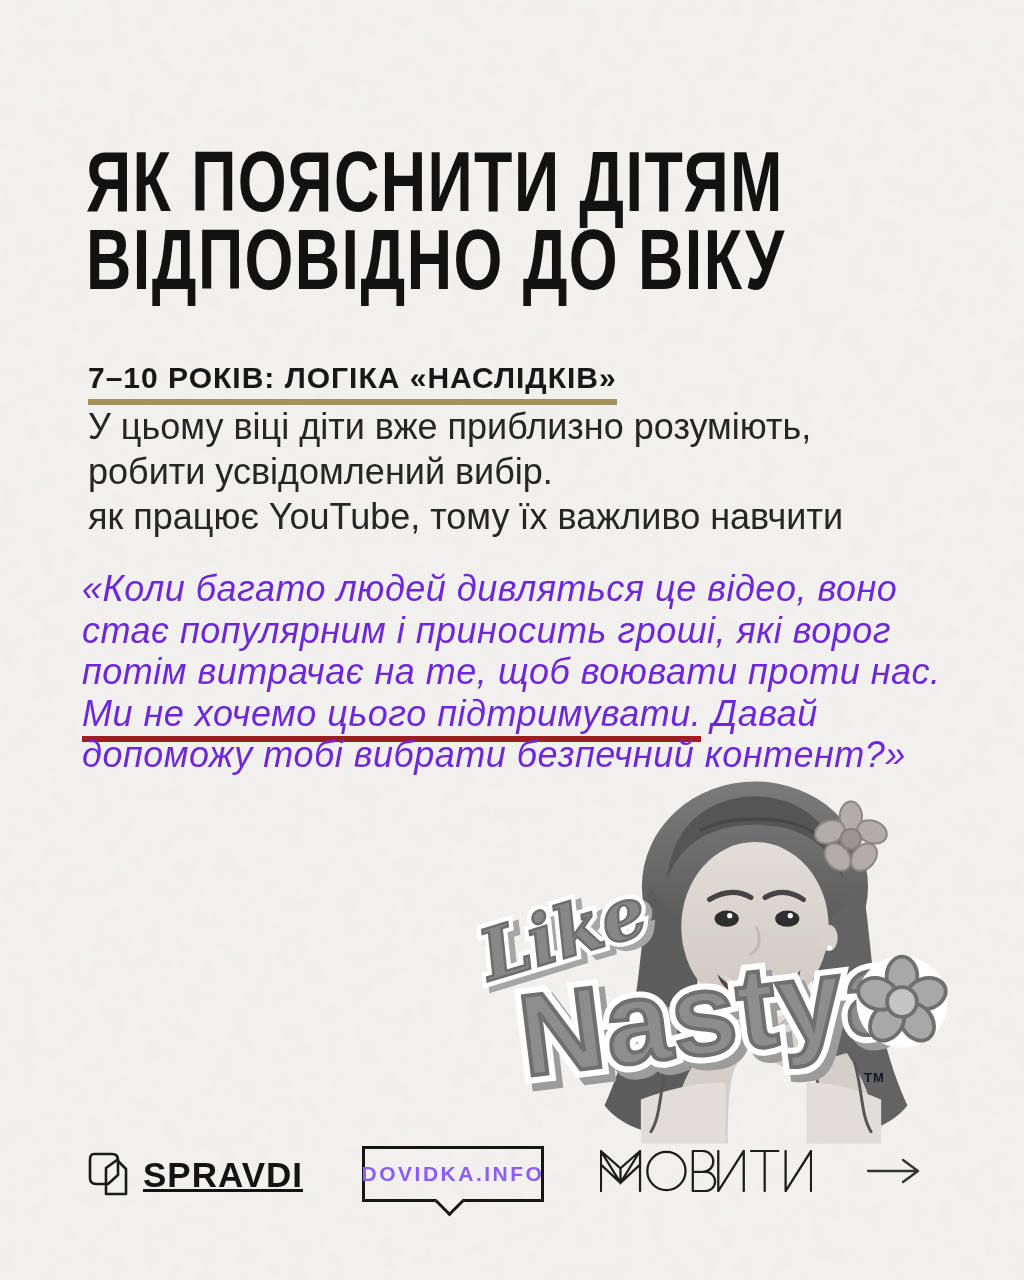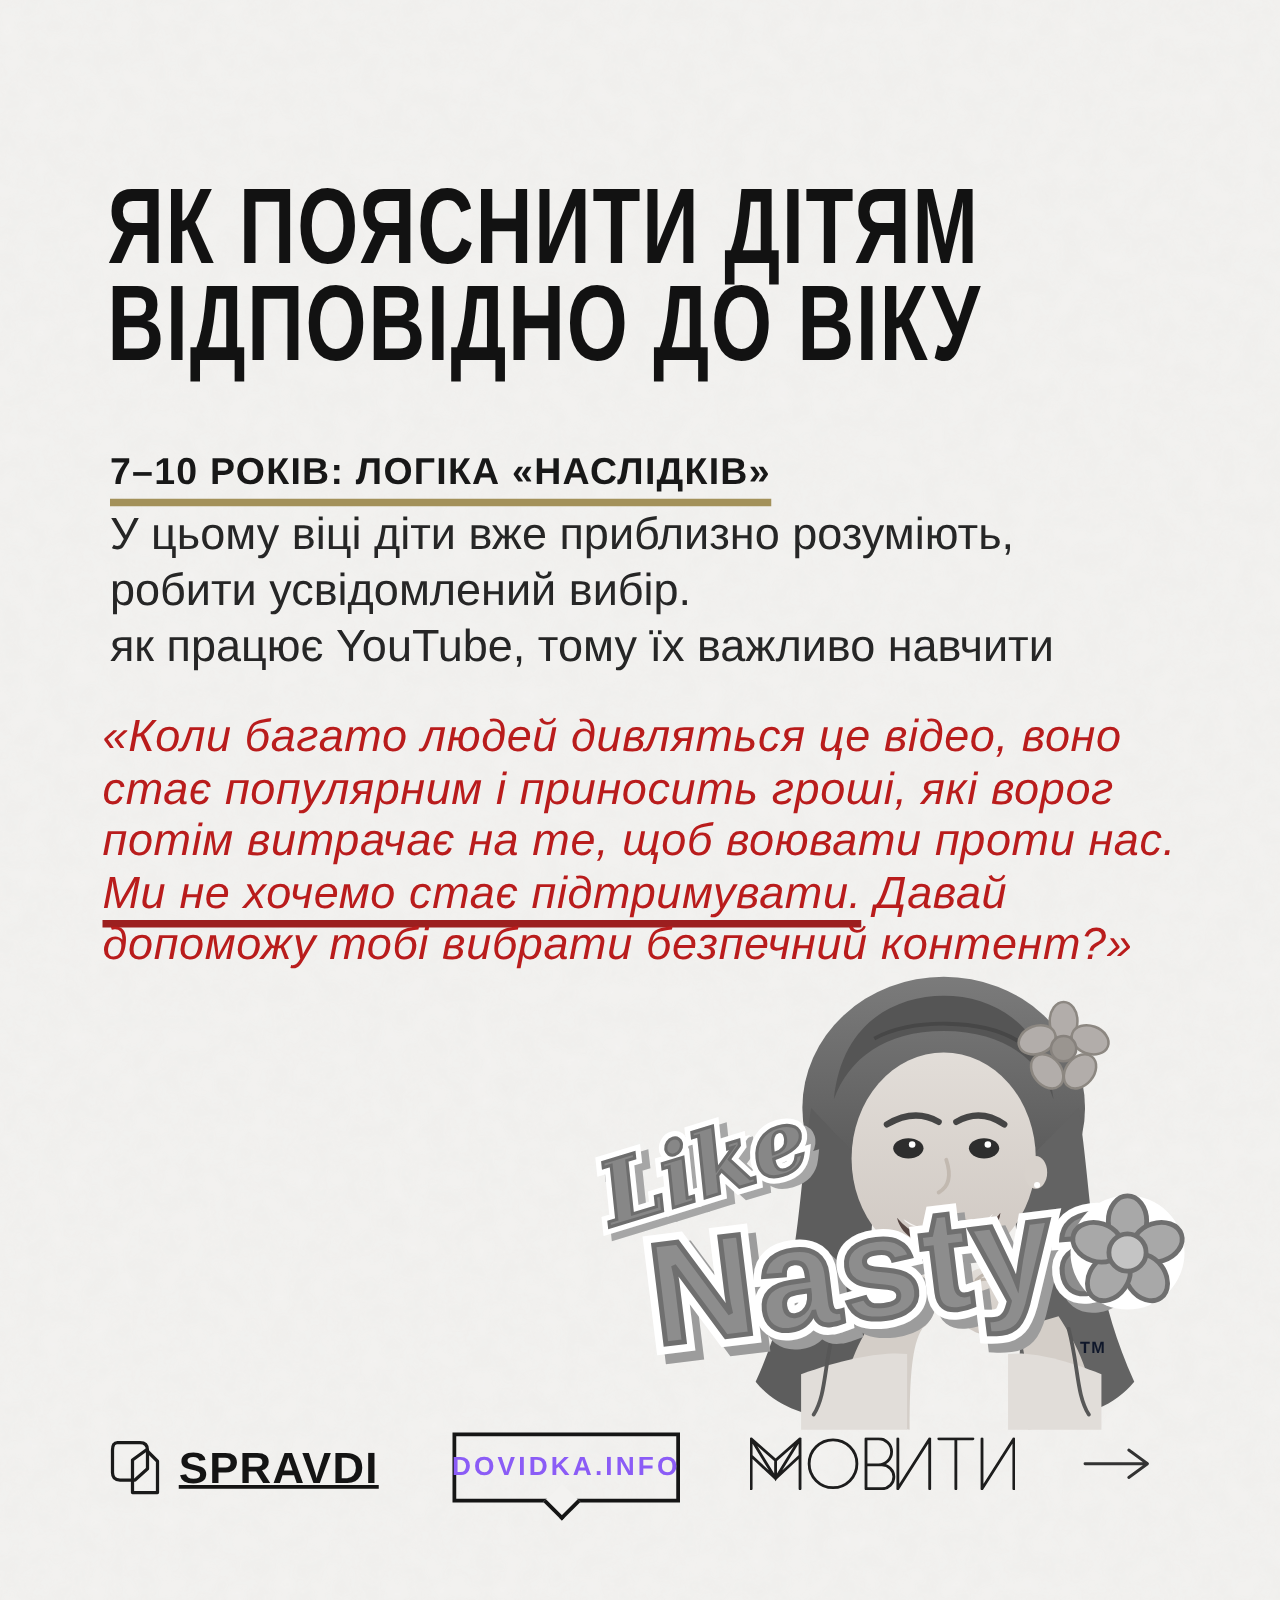--- a/index.html
+++ b/index.html
@@ -21,21 +21,21 @@
 
   
   .heading{position:absolute;left:88px;top:362px;z-index:3;display:inline-block;
            font-weight:700;font-size:30px;line-height:31px;letter-spacing:1px;
            color:#181818;border-bottom:6px solid var(--heading-underline);padding-bottom:6px;}
   .body-text{position:absolute;left:88px;top:404px;z-index:3;
              font-size:36px;line-height:45px;color:#262626;white-space:nowrap;}
 
   
   .quote{position:absolute;left:82px;top:568px;z-index:4;font-style:italic;
-         font-size:36px;line-height:41.5px;letter-spacing:.5px;color:#b91c1c;white-space:nowrap;}
+         font-size:36px;line-height:41.5px;letter-spacing:.5px;color:#6d28d9;white-space:nowrap;}
   .q-u{border-bottom:6px solid var(--quote-underline);padding-bottom:2px;}
 
   
   .portrait{position:absolute;left:548px;top:760px;width:424px;height:384px;z-index:2;}
 
   
   .nastya-logo{position:absolute;left:456px;top:912px;width:520px;height:250px;z-index:5;}
   .word{position:absolute;}
   .word .layer{position:absolute;left:0;top:0;white-space:nowrap;}
   .like-word{left:14px;top:6px;transform:rotate(-17deg);
@@ -87,21 +87,21 @@
   <div class="body-text">
     <div>У цьому віці діти вже приблизно розуміють,</div>
     <div>робити усвідомлений вибір.</div>
     <div>як працює YouTube, тому їх важливо навчити</div>
   </div>
 
   <div class="quote">
     <div>«Коли багато людей дивляться це відео, воно</div>
     <div>стає популярним і приносить гроші, які ворог</div>
     <div>потім витрачає на те, щоб воювати проти нас.</div>
-    <div><span class="q-u">Ми не хочемо стає підтримувати.</span><span> Давай</span></div>
+    <div><span class="q-u">Ми не хочемо цього підтримувати.</span><span> Давай</span></div>
     <div>допоможу тобі вибрати безпечний контент?»</div>
   </div>
 
   <svg class="portrait" role="img" viewBox="0 0 420 380" aria-label="Чорно-біле фото усміхненої дівчинки з квіткою у волоссі, підборіддя на кулачках">
     <defs>
       <linearGradient id="hairG" x1="0" y1="0" x2="0" y2="1">
         <stop offset="0" stop-color="#7b7b7b"></stop>
           <stop offset="1" stop-color="#4e4e4e"></stop>
       </linearGradient>
       <linearGradient id="faceG" x1="0" y1="0" x2="0" y2="1">

